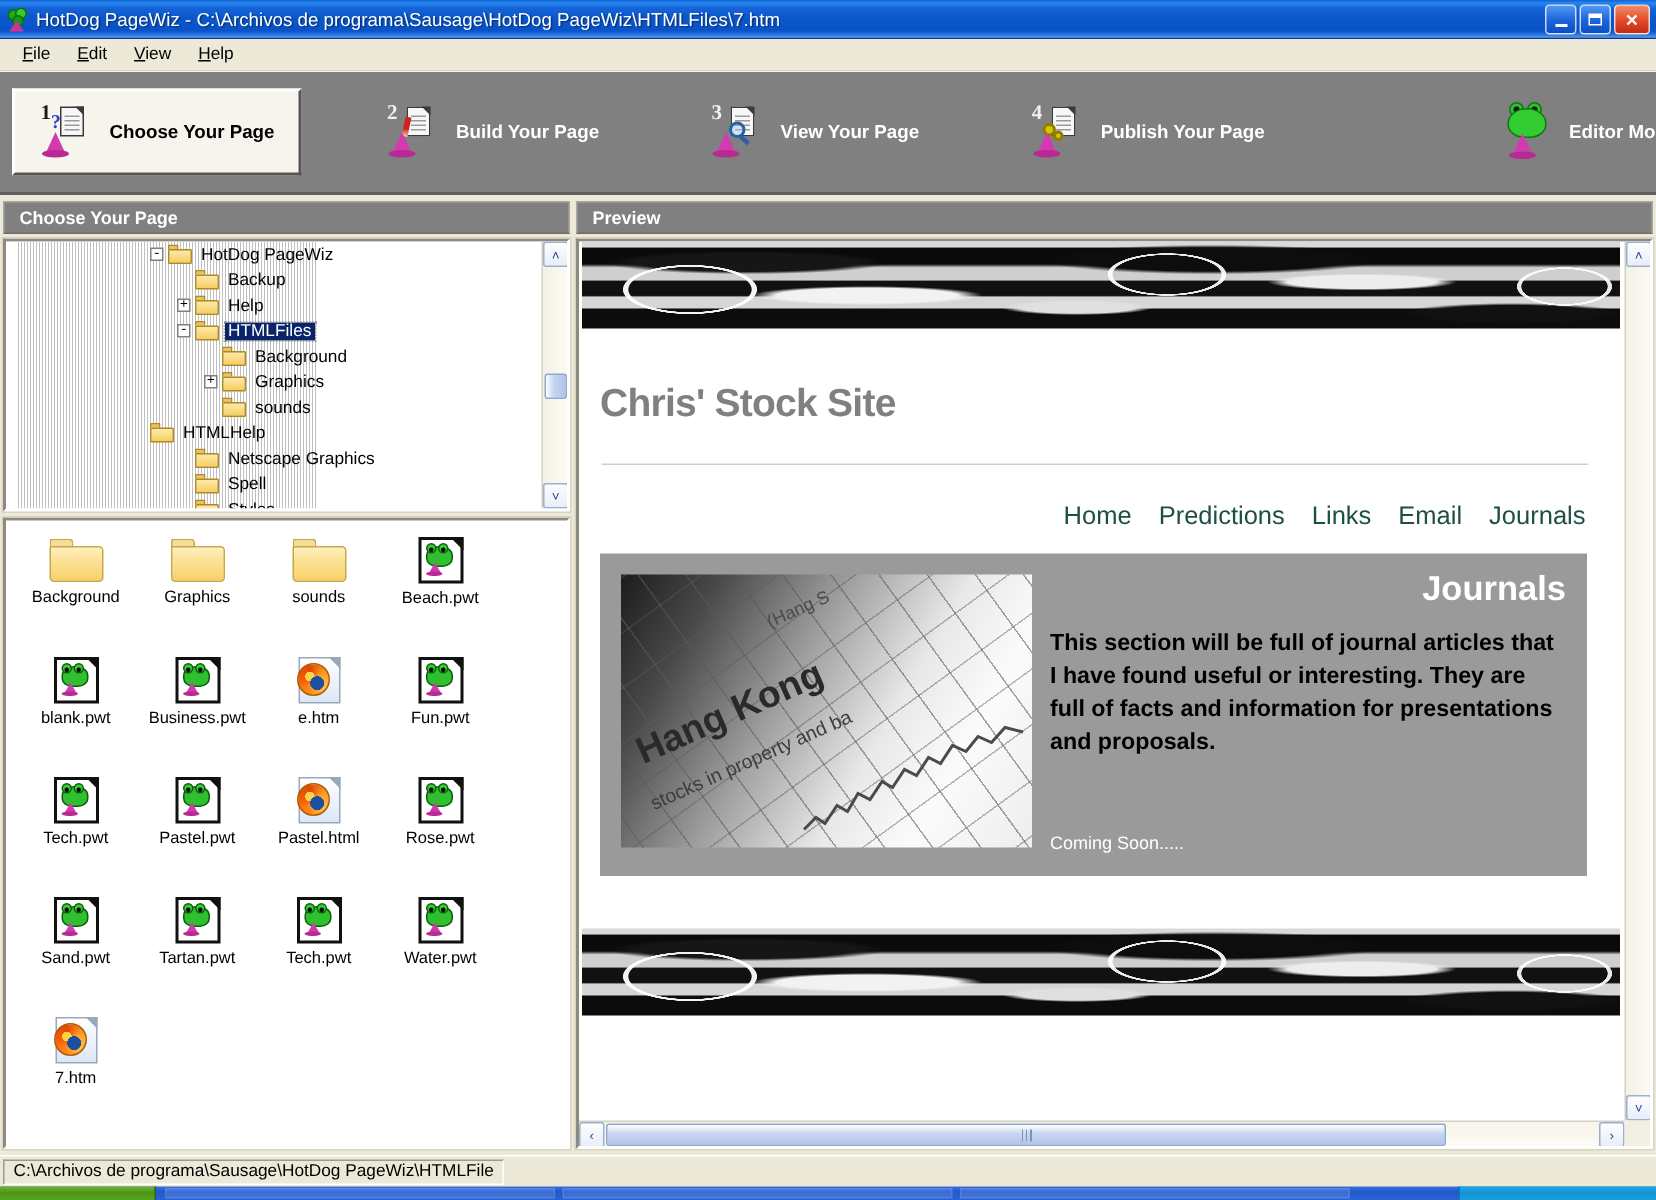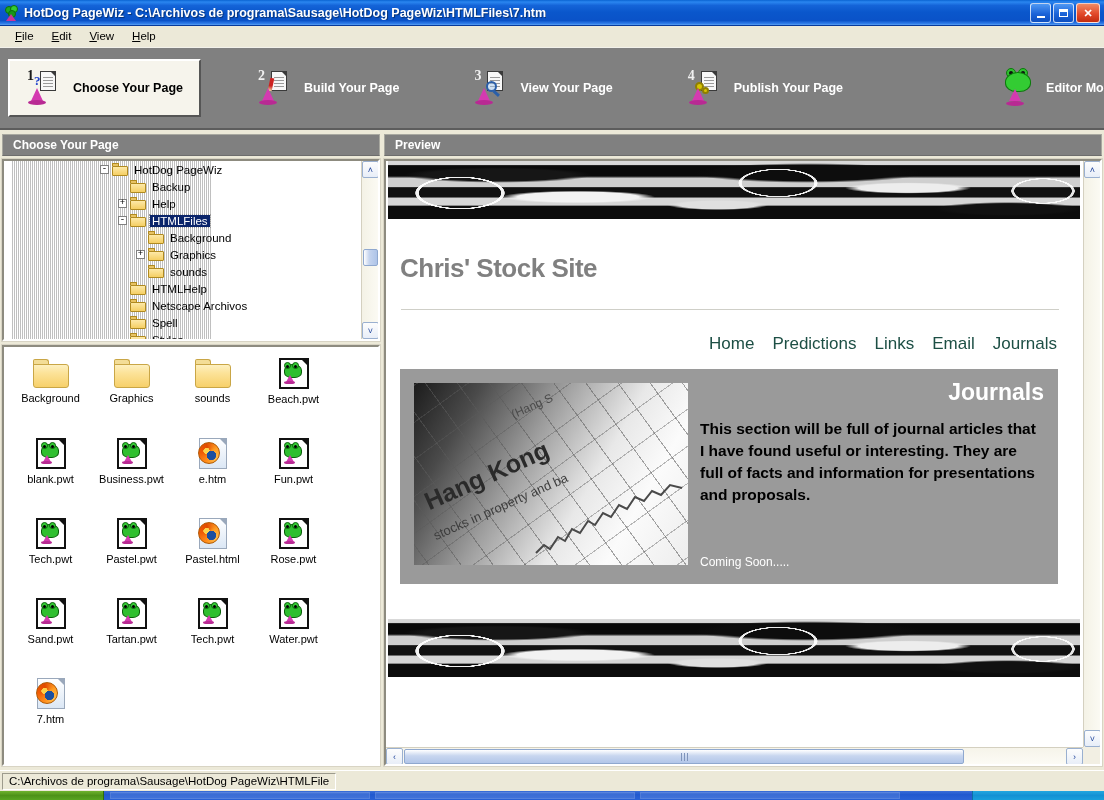--- a/index.html
+++ b/index.html
@@ -38,21 +38,21 @@
   }
   .title-icon .l1 { left: 1px; top: 1px; }
   .title-icon .l2 { left: 6px; top: 0px; background: #33cc33; }
   .title-icon .l3 { left: 4px; top: 5px; background: #179617; }
   .title-icon .hat {
     position: absolute; left: 2px; top: 9px; width: 0; height: 0;
     border-left: 5px solid transparent; border-right: 5px solid transparent;
     border-bottom: 7px solid #cc3399;
   }
   .titlebar .ttext {
-    color: #ffffff; font-size: 12.5px; font-weight: bold;
+    color: #ffffff; font-size: 12.5px; font-weight: normal;
     text-shadow: 1px 1px 1px rgba(0,0,0,0.45);
     white-space: nowrap; overflow: hidden;
   }
   .win-btns {
     position: absolute; right: 4px; top: 3px;
     display: flex; gap: 2px;
   }
   .win-btn {
     width: 21px; height: 20px; border-radius: 3px;
     border: 1px solid rgba(255,255,255,0.75);
@@ -689,35 +689,35 @@
                 <span class="lbl">Graphics</span>
               </div>
               <div class="tree-row" style="padding-left: 132px;">
                 <span class="tw empty"></span>
                 <span class="folder">
                   <span class="tab"></span>
                   <span class="bod"></span>
                 </span>
                 <span class="lbl">sounds</span>
               </div>
+              <div class="tree-row" style="padding-left: 84px;">
+                <span class="tw empty"></span>
+                <span class="folder">
+                  <span class="tab"></span>
+                  <span class="bod"></span>
+                </span>
+                <span class="lbl">HTMLHelp</span>
+              </div>
               <div class="tree-row" style="padding-left: 114px;">
                 <span class="tw empty"></span>
                 <span class="folder">
                   <span class="tab"></span>
                   <span class="bod"></span>
                 </span>
-                <span class="lbl">HTMLHelp</span>
-              </div>
-              <div class="tree-row" style="padding-left: 114px;">
-                <span class="tw empty"></span>
-                <span class="folder">
-                  <span class="tab"></span>
-                  <span class="bod"></span>
-                </span>
-                <span class="lbl">Netscape Archivos</span>
+                <span class="lbl">Netscape Graphics</span>
               </div>
               <div class="tree-row" style="padding-left: 114px;">
                 <span class="tw empty"></span>
                 <span class="folder">
                   <span class="tab"></span>
                   <span class="bod"></span>
                 </span>
                 <span class="lbl">Spell</span>
               </div>
               <div class="tree-row" style="padding-left: 114px;">

